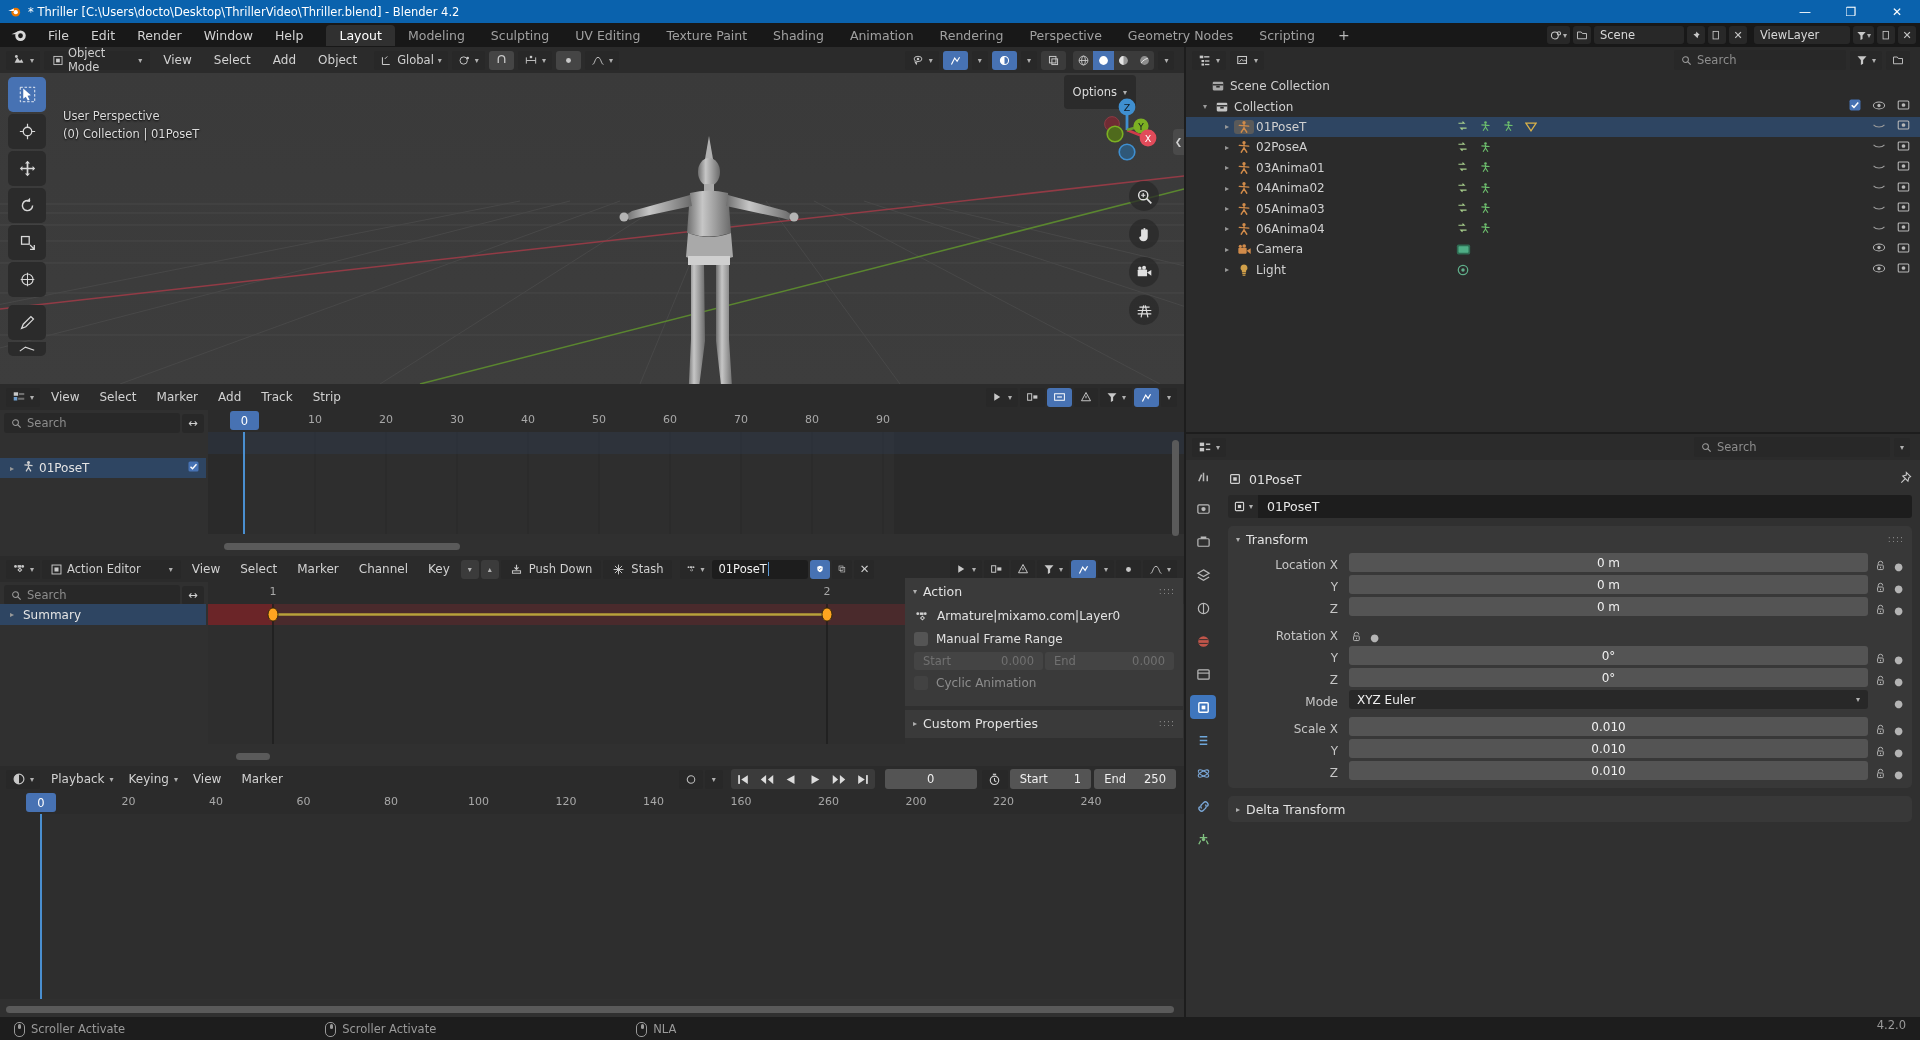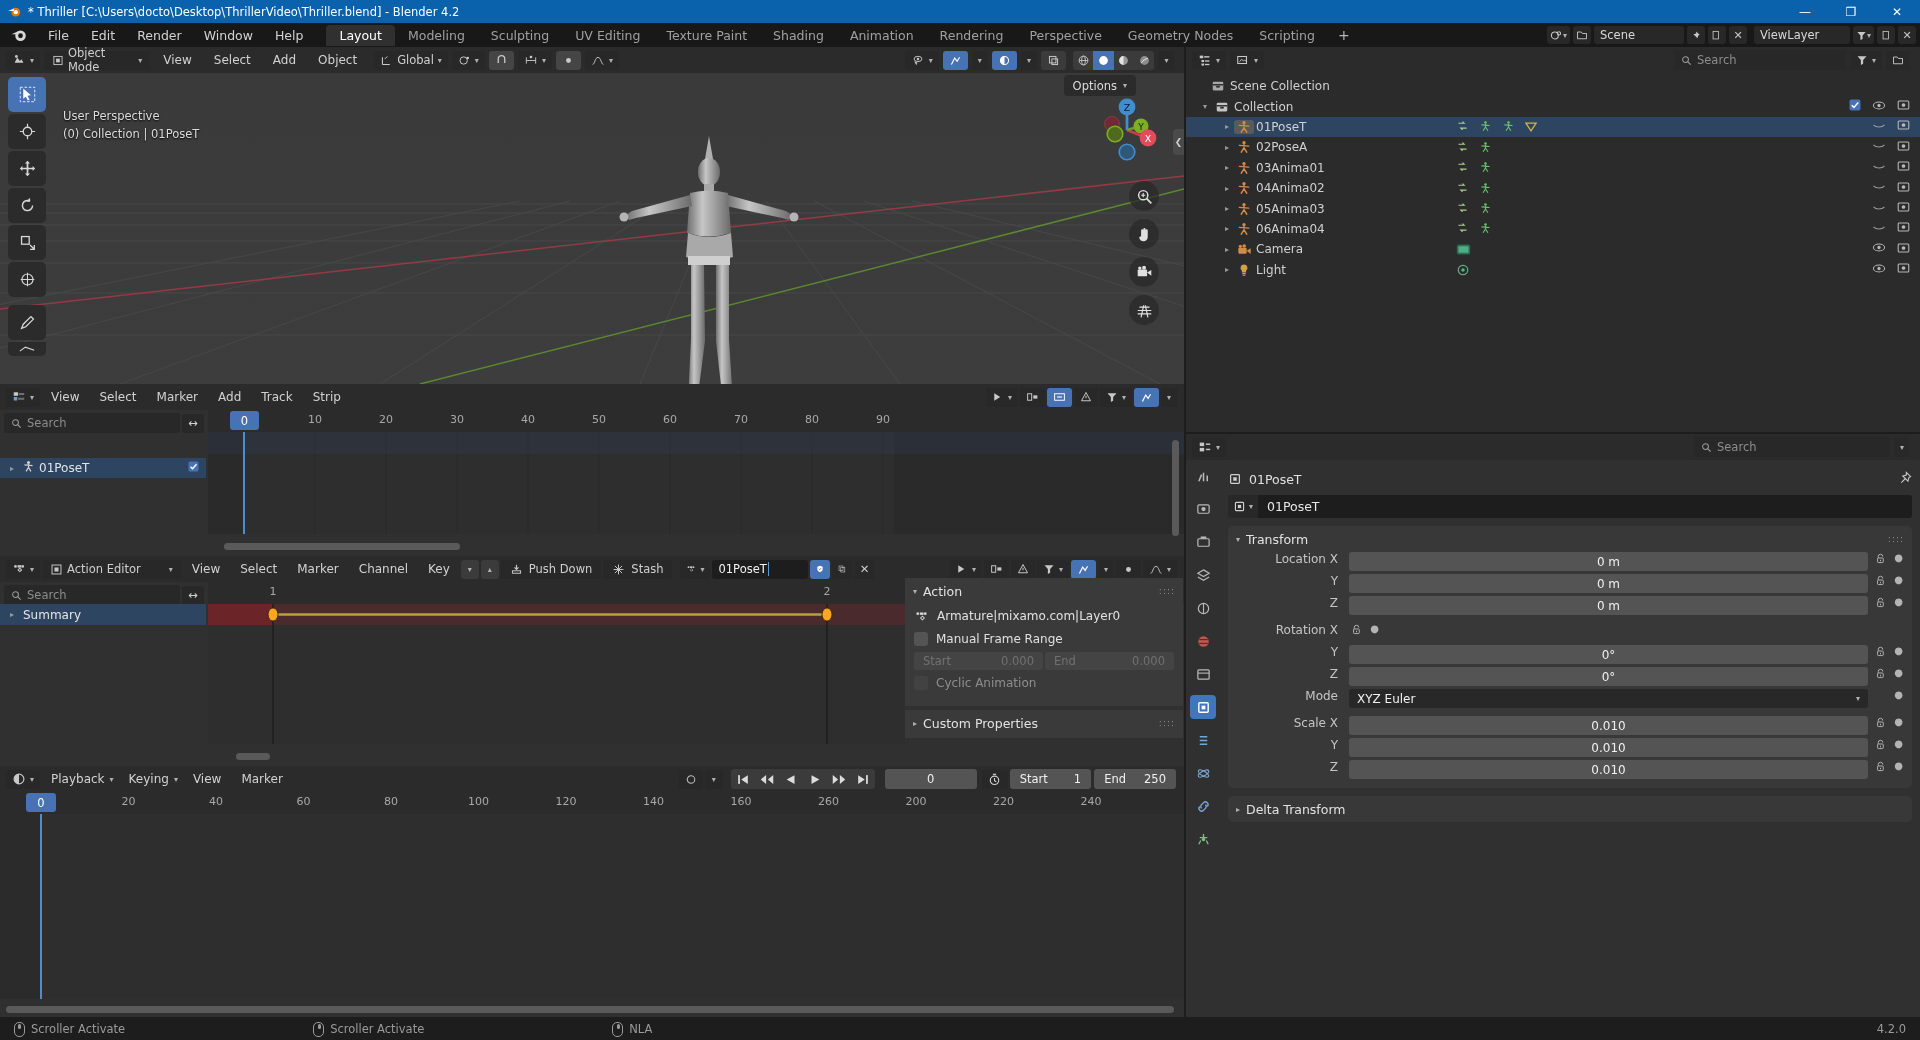--- a/index.html
+++ b/index.html
@@ -48,21 +48,21 @@
   #vp3d { left:0; top:47px; width:1184px; height:337px; overflow:hidden; background:#393939; }
   #vpcanvas { position:absolute; left:0; top:26px; width:1184px; height:311px; overflow:hidden; }
   .vptool { position:absolute; left:8px; top:30px; width:38px; display:flex;
     flex-direction:column; gap:2px; }
   .tbtn { width:38px; height:35px; background:#2b2b2b; border-radius:5px;
     display:flex; align-items:center; justify-content:center; color:#d8d8d8; }
   .tbtn.sel { background:#4772b3; }
   .vptext { position:absolute; left:63px; top:60px; font-size:11.5px; color:#dcdcdc;
     line-height:18px; text-shadow:0 1px 2px #000; }
   .optbtn { position:absolute; right:48px; top:28px; background:#2b2b2b; border-radius:4px;
-    height:21px; padding:0 9px; display:flex; align-items:center; gap:6px;
+    height:34px; padding:0 9px; display:flex; align-items:center; gap:6px;
     font-size:11.5px; color:#dcdcdc; }
   .navball { position:absolute; right:20px; top:46px; width:74px; height:74px; }
   .navbtns { position:absolute; right:24px; top:134px; width:32px; display:flex;
     flex-direction:column; gap:8px; align-items:center; }
   .navb { width:30px; height:30px; border-radius:50%; background:rgba(40,40,40,.72);
     display:flex; align-items:center; justify-content:center; color:#d6d6d6; }
   .sidearrow { position:absolute; right:0px; top:82px; width:11px; height:26px;
     background:#4a4a4a; border-radius:4px 0 0 4px; display:flex; align-items:center;
     justify-content:center; color:#d0d0d0; font-size:9px; }
 
@@ -88,21 +88,21 @@
     padding:6px 8px; overflow:hidden; }
   .bcrumb { display:flex; align-items:center; height:26px; gap:7px; font-size:12.5px; color:#e0e0e0; }
   .namefield { display:flex; align-items:center; height:23px; margin-top:3px; gap:0; }
   .namefield .pre { background:#282828; border-radius:3px 0 0 3px; height:23px;
     display:flex; align-items:center; padding:0 5px; gap:3px; }
   .namefield .inp { flex:1; background:#1d1d1d; border-radius:0 3px 3px 0; height:23px;
     display:flex; align-items:center; padding-left:9px; font-size:12.5px; color:#e8e8e8; }
   .panel { background:#383838; border-radius:5px; margin-top:8px; padding:0 0 6px 0; }
   .ptitle { display:flex; align-items:center; height:26px; padding:0 8px; gap:6px;
     font-size:12.5px; color:#e2e2e2; }
-  .prow { display:flex; align-items:flex-start; height:20px; margin:0 8px 2px 8px; gap:5px; }
+  .prow { display:flex; align-items:flex-end; height:20px; margin:0 8px 2px 8px; gap:5px; }
   .plabel { width:108px; text-align:right; font-size:12px; color:#c6c6c6; padding-right:6px; }
   .pval { flex:1; background:#545454; border-radius:3px; height:19px; display:flex;
     align-items:center; justify-content:center; font-size:12px; color:#f0f0f0; }
   .pval.dd { background:#282828; justify-content:flex-start; padding-left:8px; position:relative; }
   .pval.dd .dc { position:absolute; right:8px; font-size:8px; color:#b0b0b0; }
   .lockic { width:15px; display:flex; align-items:center; justify-content:center; color:#b4b4b4; }
   .dotic { width:11px; text-align:center; color:#b4b4b4; font-size:10px; }
   .dots { margin-left:auto; color:#8b8b8b; font-size:9px; letter-spacing:1px; }
 
   
@@ -119,22 +119,22 @@
   #dope { left:0; top:556px; width:1184px; height:210px; }
 
   
   #actsb { left:905px; top:578px; width:278px; background:#303030; }
 
   
   #tline { left:0; top:766px; width:1184px; height:251px; }
 
   
   .statusbar { position:absolute; left:0; bottom:0; width:1920px; height:22px;
-    background:#1d1d1d; display:flex; align-items:center; font-size:11.5px; color:#9a9a9a;
-    padding-left:14px; gap:8px; }
+    background:#1d1d1d; display:flex; font-size:11.5px; color:#9a9a9a;
+    padding-left:14px; gap:20px; }
   .sbmouse { width:11px; height:15px; border:1.4px solid #9a9a9a; border-radius:5px;
     display:inline-block; position:relative; }
   .sbmouse::after { content:""; position:absolute; left:3.4px; top:1.6px; width:3px;
     height:5px; background:#9a9a9a; border-radius:1.5px; }
   .sbitem { display:flex; align-items:center; gap:6px; }
 
   .scroll-h { position:absolute; background:#5a5a5a; border-radius:4px; height:7px; }
   .scroll-v { position:absolute; background:#5a5a5a; border-radius:4px; width:7px; }
 </style>
 </head>

